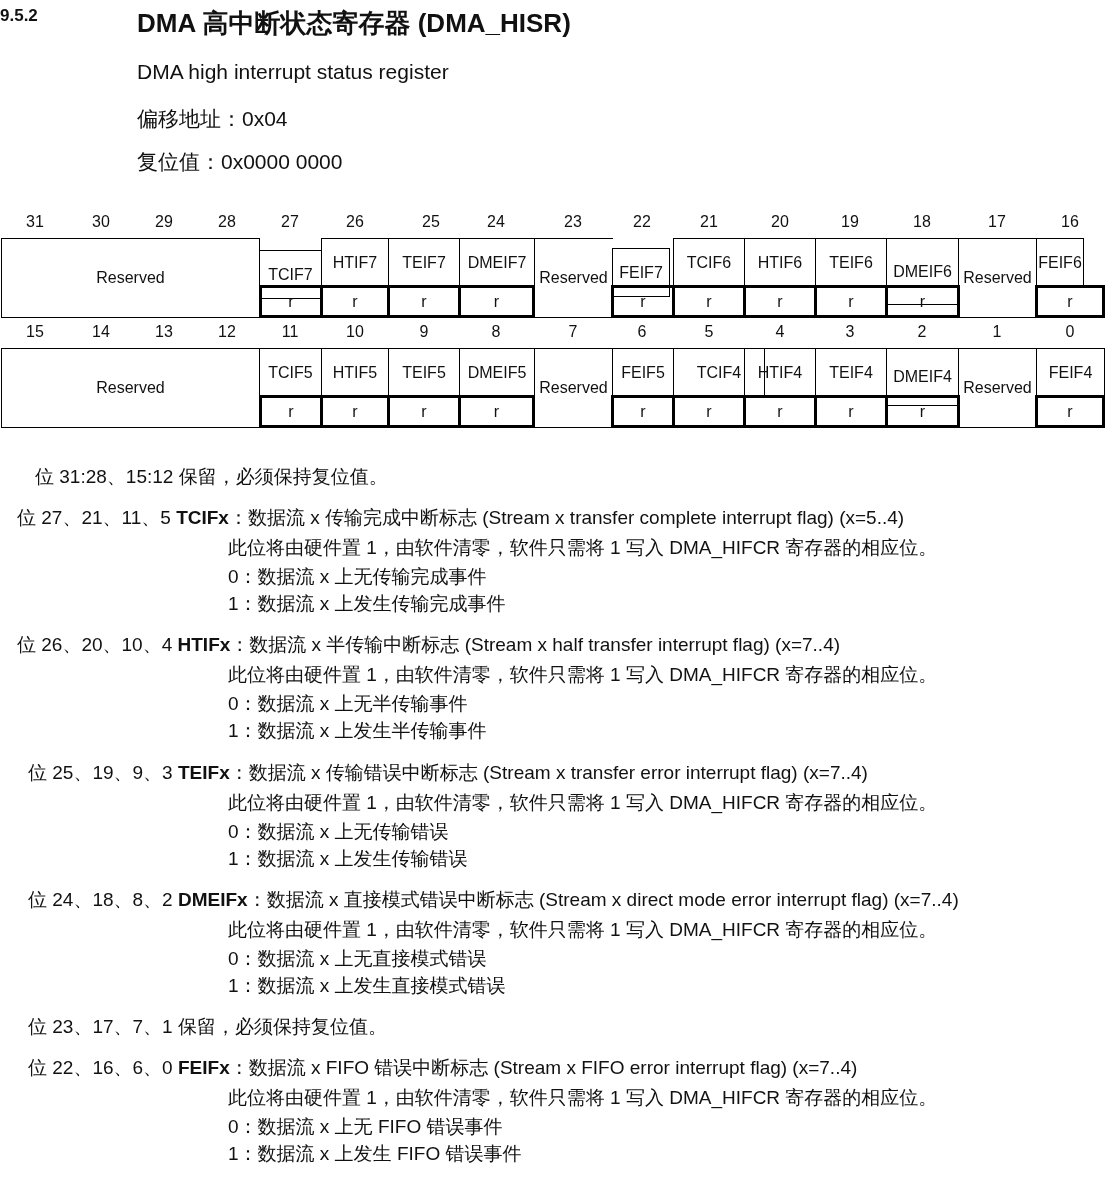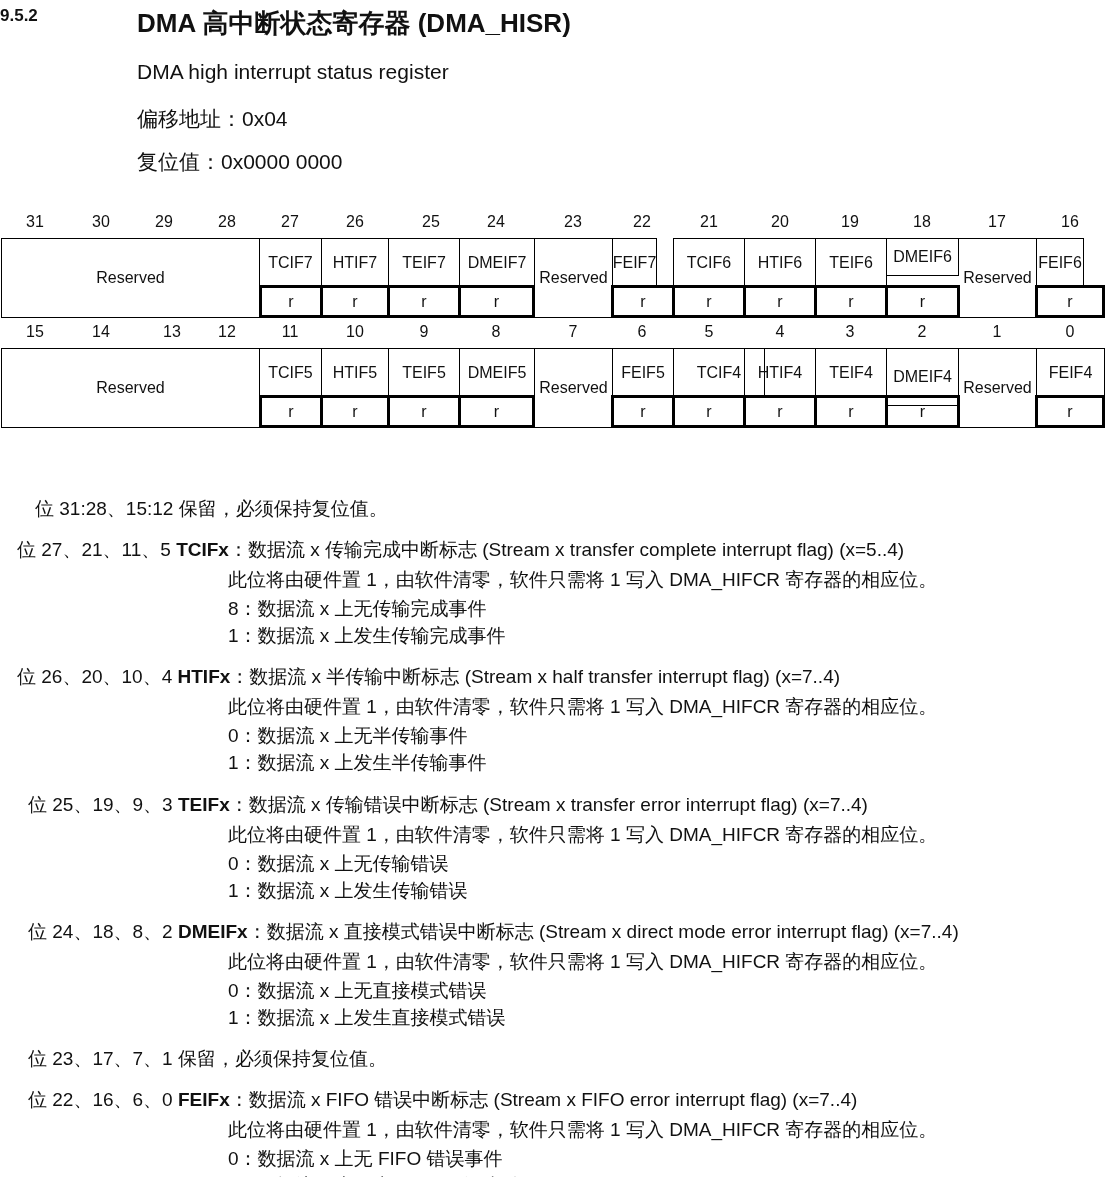--- a/index.html
+++ b/index.html
@@ -15,21 +15,21 @@
   .bitnums { position: absolute; left: 0; width: 1107px; height: 24px; }
   .bitnum { position: absolute; top: 0; font-size: 16px; text-align: center; transform: translateX(-50%); }
 
   .regrow { position: absolute; left: 1px; width: 1104px; height: 80px; }
   .cell { position: absolute; box-sizing: border-box; font-size: 16px; }
   .reserved-big { border: 1px solid #000; display: flex; align-items: center; justify-content: center; }
   .res-small { border-top: 1px solid #000; border-bottom: 1px solid #000; display: flex; align-items: center; justify-content: center; }
   .fld-top { border: 1px solid #000; display:flex; align-items:center; justify-content:center; }
   .fld-bot { border: 3px solid #000; border-top: 3px solid #000; display:flex; align-items:center; justify-content:center; }
 
-  .desc { position: absolute; font-size: 19px; white-space: nowrap; margin-top: 32px; }
+  .desc { position: absolute; font-size: 19px; white-space: nowrap; }
   .desc b { font-weight: bold; }
   .indent { left: 228px; }
 </style>
 </head>
 <body>
 
 <div class="abs sec-num">9.5.2</div>
 <div class="abs sec-title">DMA 高中断状态寄存器 (DMA_HISR)</div>
 <div class="abs subline" style="top:60px">DMA high interrupt status register</div>
 <div class="abs subline" style="top:105px">偏移地址：0x04</div>
@@ -50,52 +50,52 @@
   <span class="bitnum" style="left:780px">20</span>
   <span class="bitnum" style="left:850px">19</span>
   <span class="bitnum" style="left:922px">18</span>
   <span class="bitnum" style="left:997px">17</span>
   <span class="bitnum" style="left:1070px">16</span>
 </div>
 
 <div class="regrow" style="top:238px">
   <div class="cell reserved-big" style="left:0;top:0;width:259px;height:80px">Reserved</div>
 
-  <div class="cell fld-top" style="left:258px;top:0;width:63px;height:49px">TCIF7</div>
+  <div class="cell fld-top" style="left:258px;top:12px;width:63px;height:49px">TCIF7</div>
   <div class="cell fld-top" style="left:320px;top:0;width:68px;height:49px">HTIF7</div>
   <div class="cell fld-top" style="left:387px;top:0;width:72px;height:49px">TEIF7</div>
   <div class="cell fld-top" style="left:458px;top:0;width:76px;height:49px">DMEIF7</div>
   <div class="cell fld-bot" style="left:258px;top:47px;width:64px;height:33px">r</div>
   <div class="cell fld-bot" style="left:319px;top:47px;width:70px;height:33px">r</div>
   <div class="cell fld-bot" style="left:386px;top:47px;width:74px;height:33px">r</div>
   <div class="cell fld-bot" style="left:457px;top:47px;width:77px;height:33px">r</div>
 
   <div class="cell res-small" style="left:533px;top:0;width:79px;height:80px">Reserved</div>
 
-  <div class="cell fld-top" style="left:611px;top:0;width:45px;height:49px">FEIF7</div>
+  <div class="cell fld-top" style="left:611px;top:10px;width:58px;height:49px">FEIF7</div>
   <div class="cell fld-top" style="left:672px;top:0;width:72px;height:49px">TCIF6</div>
   <div class="cell fld-top" style="left:743px;top:0;width:72px;height:49px">HTIF6</div>
   <div class="cell fld-top" style="left:814px;top:0;width:72px;height:49px">TEIF6</div>
-  <div class="cell fld-top" style="left:885px;top:0;width:73px;height:38px">DMEIF6</div>
+  <div class="cell fld-top" style="left:885px;top:0;width:73px;height:67px">DMEIF6</div>
   <div class="cell fld-bot" style="left:610px;top:47px;width:64px;height:33px">r</div>
   <div class="cell fld-bot" style="left:671px;top:47px;width:74px;height:33px">r</div>
   <div class="cell fld-bot" style="left:742px;top:47px;width:74px;height:33px">r</div>
   <div class="cell fld-bot" style="left:813px;top:47px;width:74px;height:33px">r</div>
   <div class="cell fld-bot" style="left:884px;top:47px;width:75px;height:33px">r</div>
 
   <div class="cell res-small" style="left:957px;top:0;width:79px;height:80px">Reserved</div>
 
   <div class="cell fld-top" style="left:1035px;top:0;width:48px;height:49px">FEIF6</div>
   <div class="cell fld-bot" style="left:1034px;top:47px;width:70px;height:33px">r</div>
 </div>
 
 <div class="bitnums" style="top:323px">
   <span class="bitnum" style="left:35px">15</span>
   <span class="bitnum" style="left:101px">14</span>
-  <span class="bitnum" style="left:172px">13</span>
+  <span class="bitnum" style="left:164px">13</span>
   <span class="bitnum" style="left:227px">12</span>
   <span class="bitnum" style="left:290px">11</span>
   <span class="bitnum" style="left:355px">10</span>
   <span class="bitnum" style="left:424px">9</span>
   <span class="bitnum" style="left:496px">8</span>
   <span class="bitnum" style="left:573px">7</span>
   <span class="bitnum" style="left:642px">6</span>
   <span class="bitnum" style="left:709px">5</span>
   <span class="bitnum" style="left:780px">4</span>
   <span class="bitnum" style="left:850px">3</span>
@@ -138,21 +138,21 @@
 <div class="desc" style="left:35px;top:464px">
   <span>位 31:28、15:12</span>
   <span>保留，必须保持复位值。</span>
 </div>
 
 <div class="desc" style="left:17px;top:505px">
   <span>位 27、21、11、5</span>
   <b>TCIFx</b><span>：数据流 x 传输完成中断标志 (Stream x transfer complete interrupt flag) (x=5..4)</span>
 </div>
 <div class="desc indent" style="top:535px">此位将由硬件置 1，由软件清零，软件只需将 1 写入 DMA_HIFCR 寄存器的相应位。</div>
-<div class="desc indent" style="top:564px">8：数据流 x 上无传输完成事件</div>
+<div class="desc indent" style="top:564px">0：数据流 x 上无传输完成事件</div>
 <div class="desc indent" style="top:591px">1：数据流 x 上发生传输完成事件</div>
 
 <div class="desc" style="left:17px;top:632px">
   <span>位 26、20、10、4</span>
   <b>HTIFx</b><span>：数据流 x 半传输中断标志 (Stream x half transfer interrupt flag) (x=7..4)</span>
 </div>
 <div class="desc indent" style="top:662px">此位将由硬件置 1，由软件清零，软件只需将 1 写入 DMA_HIFCR 寄存器的相应位。</div>
 <div class="desc indent" style="top:691px">0：数据流 x 上无半传输事件</div>
 <div class="desc indent" style="top:718px">1：数据流 x 上发生半传输事件</div>
 

